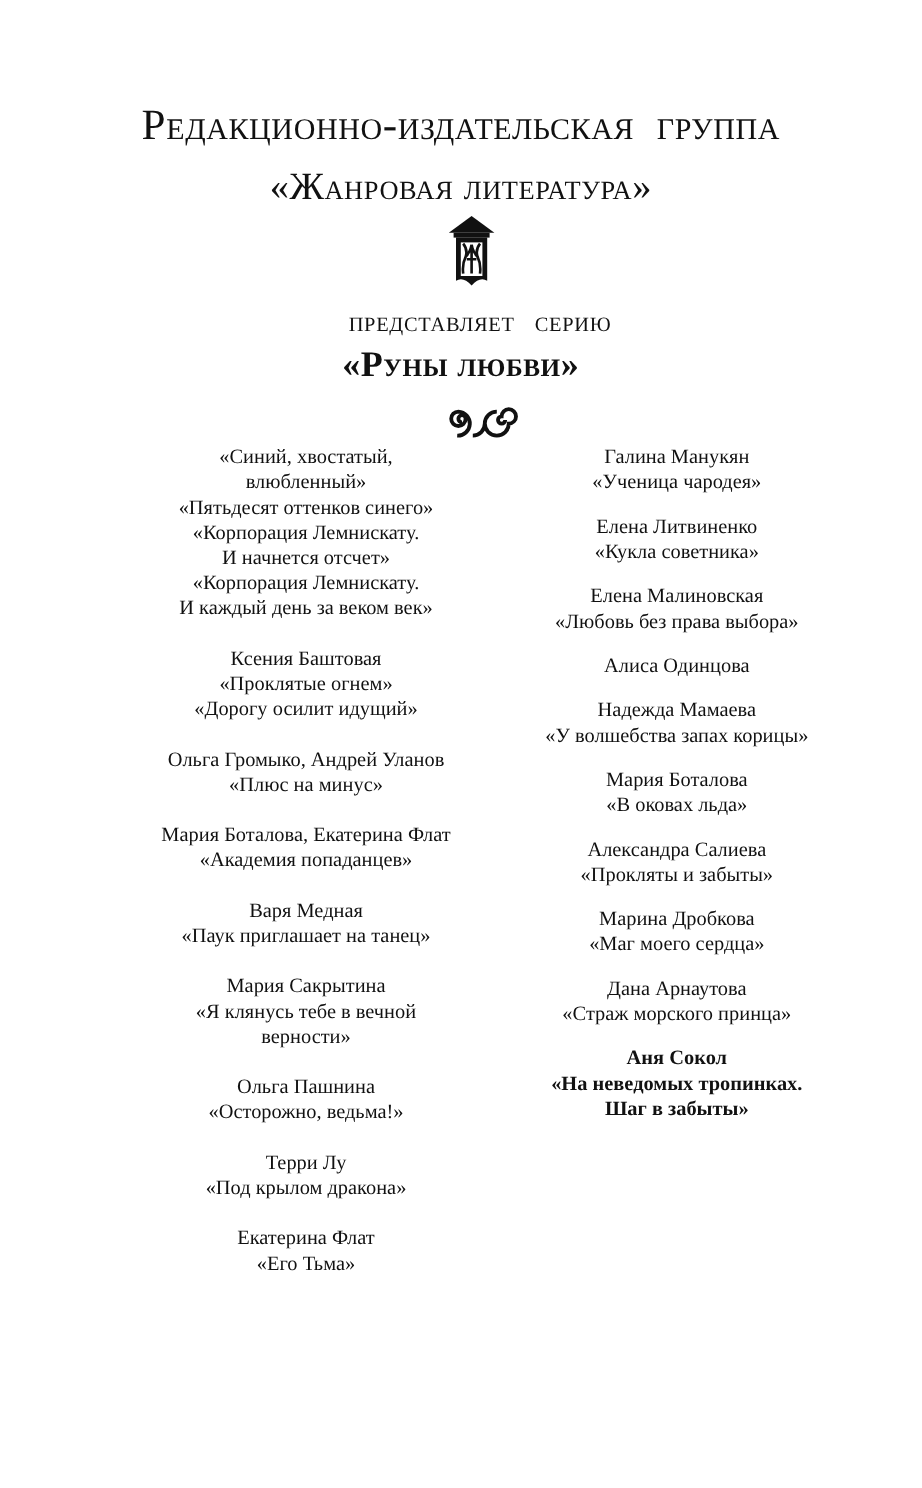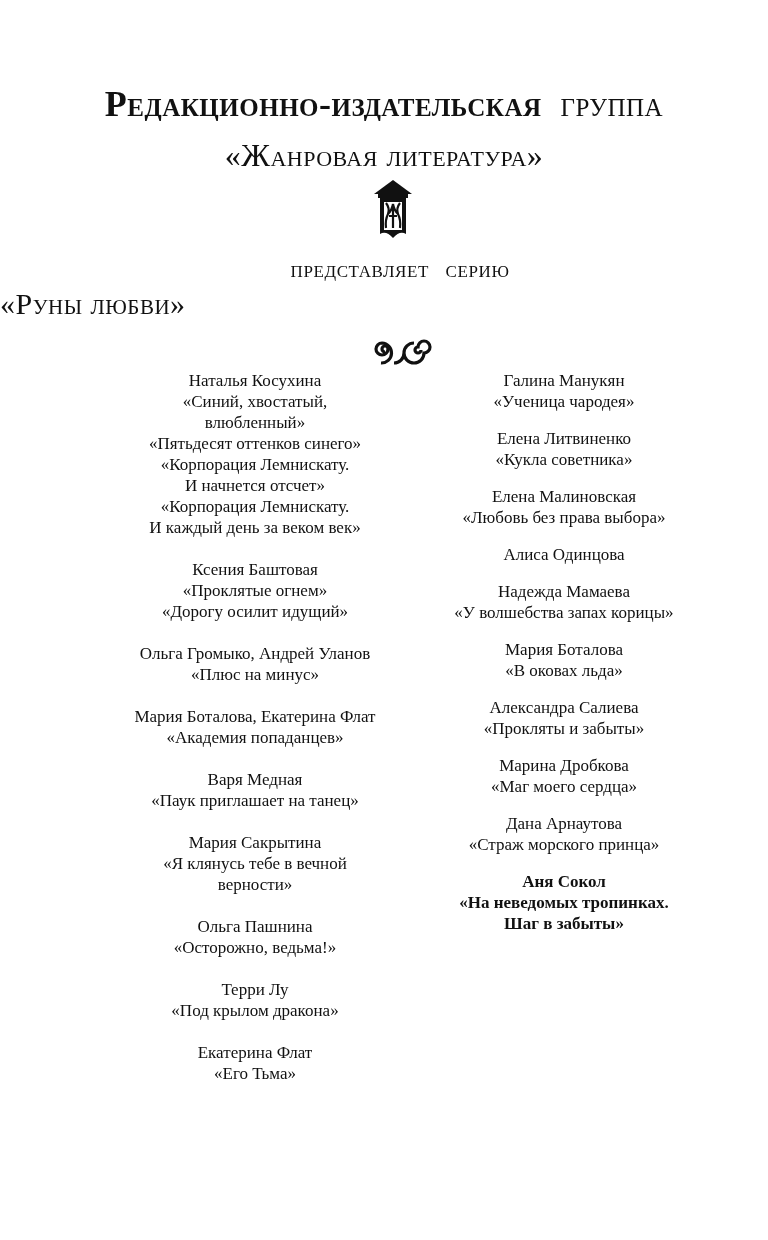--- a/index.html
+++ b/index.html
@@ -3,28 +3,28 @@
 <meta charset="utf-8">
 <style>
   html, body { margin:0; padding:0; background:#ffffff; }
   body { width:768px; height:1240px; position:relative; overflow:hidden; color:#111111;
          font-family:"Liberation Serif","DejaVu Serif",serif; }
   .page { position:absolute; left:0; top:0; width:768px; height:1240px; }
 
   .hdr { position:absolute; left:0; width:768px; text-align:center; font-variant:small-caps; letter-spacing:0.5px; }
   .hdr-1 { top:84px; font-size:36px; line-height:40px; }
   .hdr-2 { top:135px; font-size:32px; line-height:40px; }
-  .hdr .wide { word-spacing:12px;font-weight:bold; }
+  .hdr .wide { word-spacing:12px; }
 
   .lantern { position:absolute; left:372px; top:180px; width:42px; height:62px; }
 
   .present { position:absolute; left:0; width:768px; text-align:center; top:255px; font-size:24px; line-height:28px;
              font-variant:small-caps; letter-spacing:0.6px; word-spacing:10px;margin-left:16px; }
-  .series { position:absolute; left:0; width:768px; text-align:left; top:287px; font-size:30px; line-height:34px;
-            font-variant:small-caps; font-weight:normal; letter-spacing:0.5px; }
+  .series { position:absolute; left:0; width:768px; text-align:center; top:287px; font-size:30px; line-height:34px;
+            font-variant:small-caps; font-weight:bold; letter-spacing:0.5px; }
 
   .swirl { position:absolute; left:371px; top:337px; width:64px; height:28px; }
 
   .col { position:absolute; top:370px; text-align:center; font-size:17px; line-height:21px; }
   .col-left { left:105px; width:300px; }
   .col-right { left:420px; width:288px; }
   .entry { margin:0 0 21px 0; }
   .col-right .entry { margin-bottom:16px; }
   .entry .line { display:block; white-space:nowrap; }
   .entry.bold { font-weight:bold; }
@@ -52,21 +52,20 @@
 
   <svg class="swirl" viewBox="0 0 64 28">
     <path d="M14 15 a3 3 0 1 1 3 -3 a6 6 0 1 1 -6 -6 a10 10 0 1 1 -1 20 M32 22 a10 10 0 1 0 0 0" stroke="#111" stroke-width="3.2" fill="none"></path>
     <path d="M10 26 Q24 26 32 14 Q40 2 54 2" stroke="none" fill="none"></path>
     <path d="M50 13 a3 3 0 1 0 -3 -3 a6 6 0 1 0 6 -6" stroke="none" fill="none"></path>
     <path d="M50 13 a3 3 0 1 1 -3 -3 a6 6 0 1 1 6 6 a10 10 0 1 1 -10 -10 a10 10 0 0 0 -10 10 a10 10 0 0 1 -10 10" stroke="#111" stroke-width="3.2" fill="none"></path>
   </svg>
 
   <div class="col col-left">
     <div class="entry">
-      <span class="line">Наталья Косухина</span>
       <span class="line">«Синий, хвостатый,</span>
       <span class="line">влюбленный»</span>
       <span class="line">«Пятьдесят оттенков синего»</span>
       <span class="line">«Корпорация Лемнискату.</span>
       <span class="line">И начнется отсчет»</span>
       <span class="line">«Корпорация Лемнискату.</span>
       <span class="line">И каждый день за веком век»</span>
     </div>
     <div class="entry">
       <span class="line">Ксения Баштовая</span>

